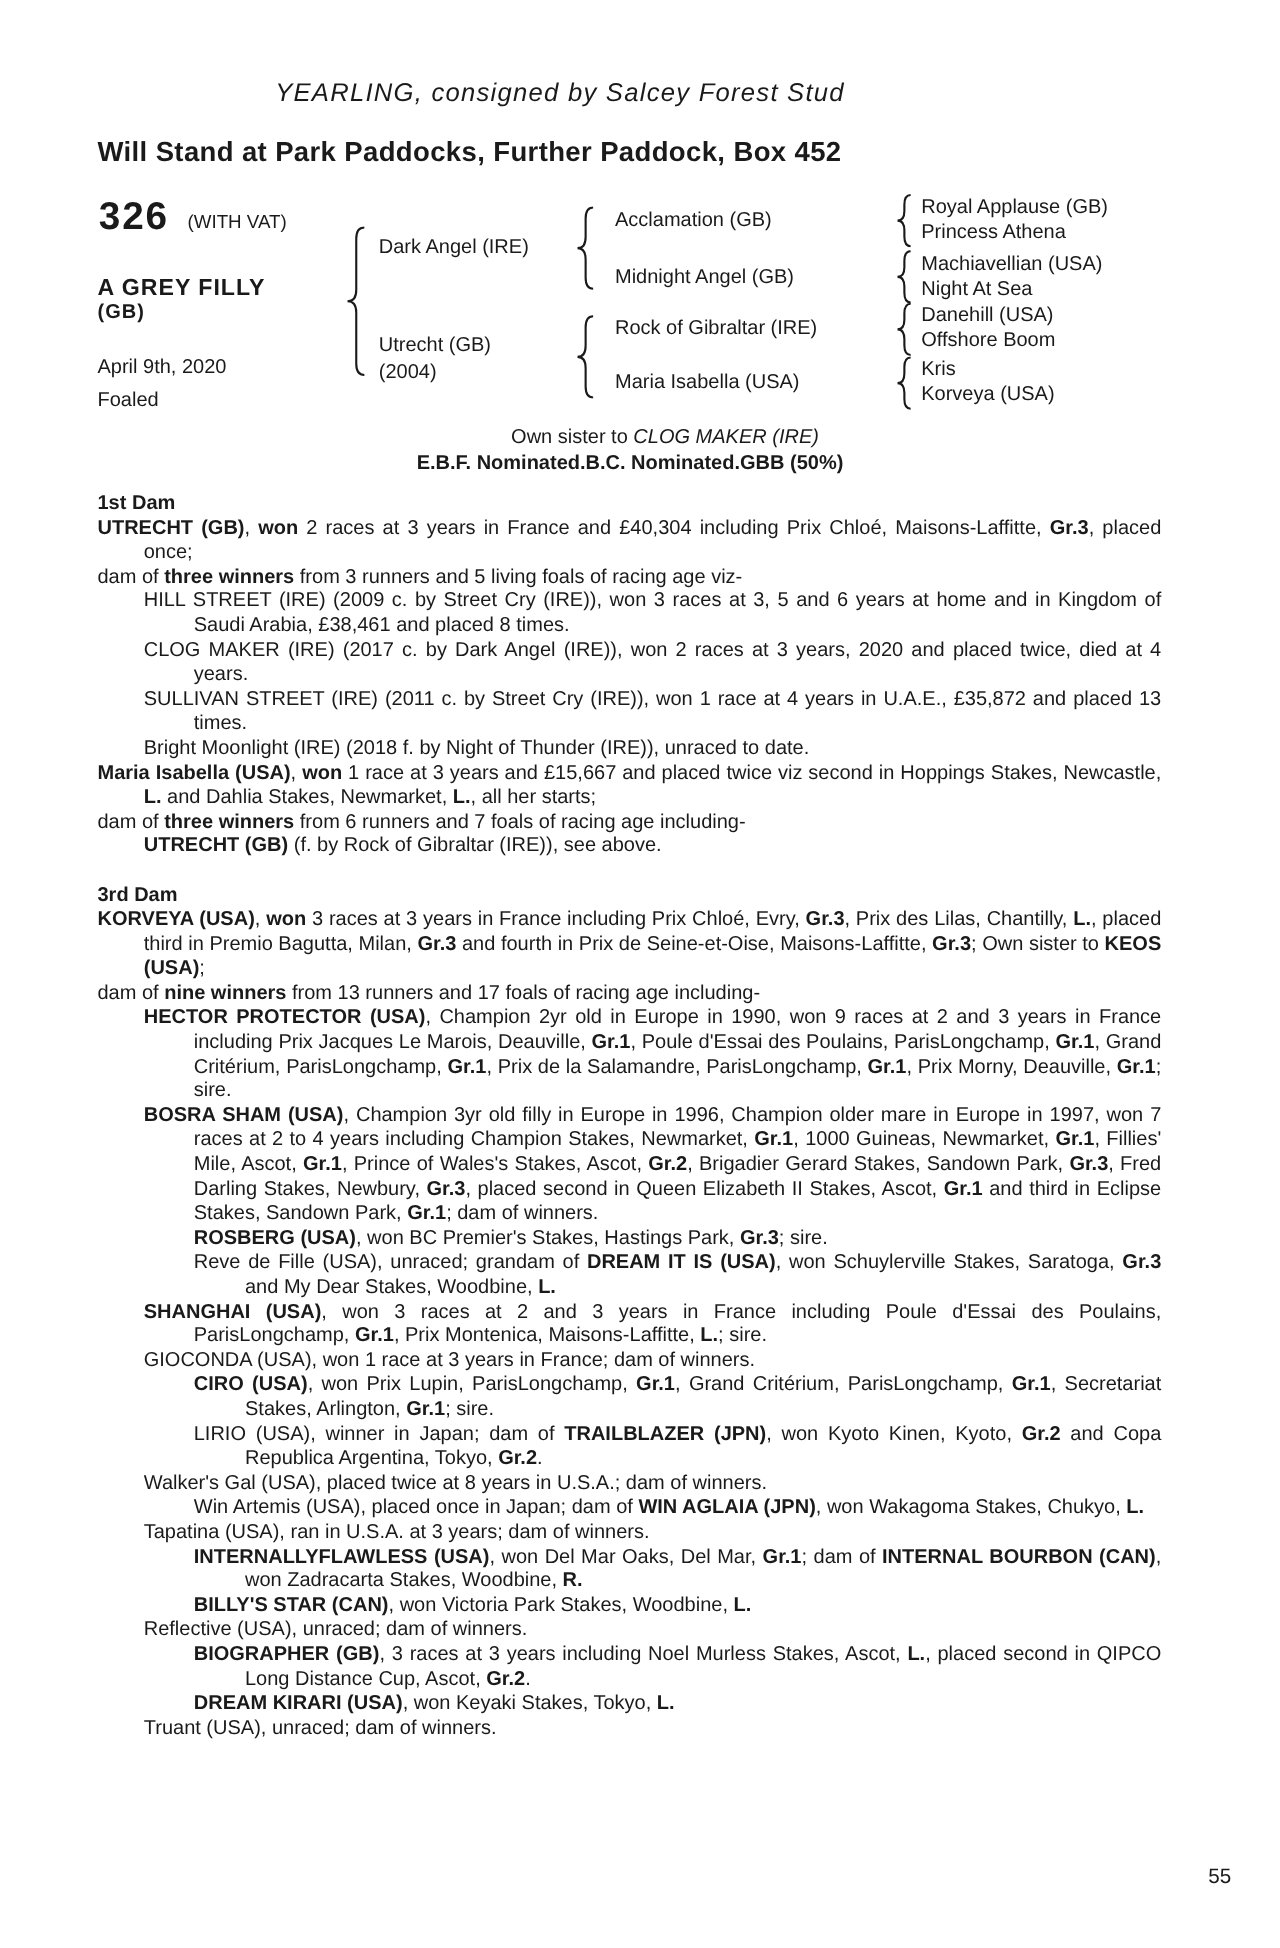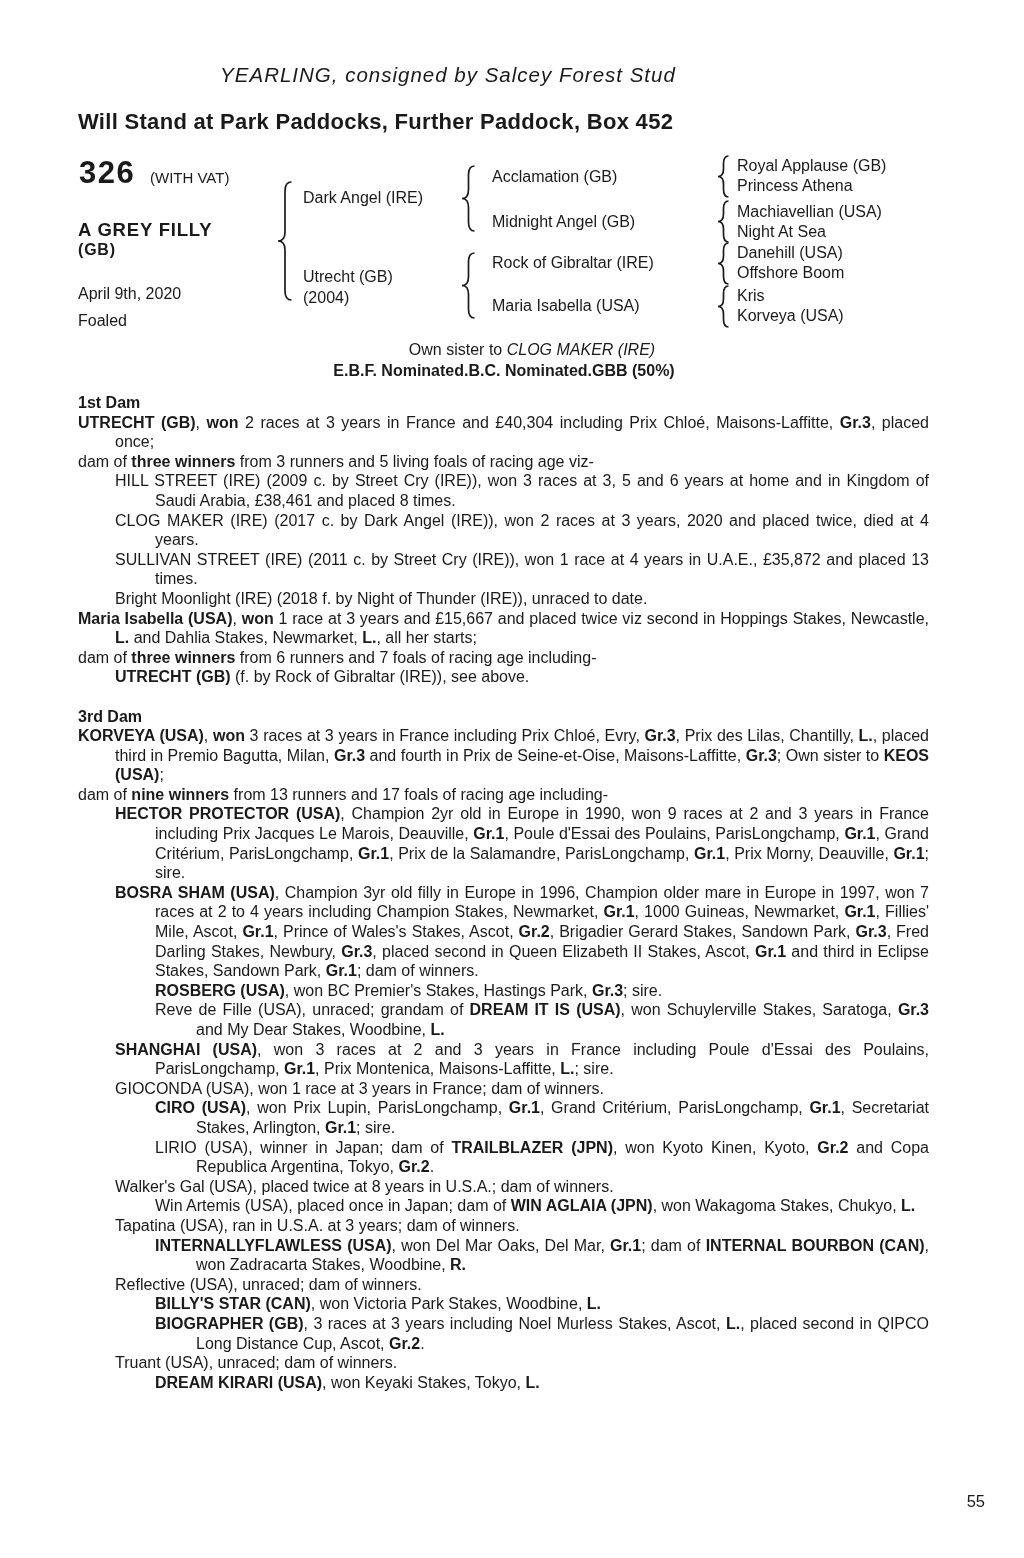--- a/index.html
+++ b/index.html
@@ -147,21 +147,21 @@
       <p class="para ind2"><span class="b">ROSBERG (USA)</span><span>, won BC Premier's Stakes, Hastings Park, </span><span class="b">Gr.3</span><span>; sire.</span></p>
       <p class="para ind2"><span>Reve de Fille (USA), unraced; grandam of </span><span class="b">DREAM IT IS (USA)</span><span>, won Schuylerville Stakes, Saratoga, </span><span class="b">Gr.3</span><span> and My Dear Stakes, Woodbine, </span><span class="b">L.</span></p>
       <p class="para ind1"><span class="b">SHANGHAI (USA)</span><span>, won 3 races at 2 and 3 years in France including Poule d'Essai des Poulains, ParisLongchamp, </span><span class="b">Gr.1</span><span>, Prix Montenica, Maisons-Laffitte, </span><span class="b">L.</span><span>; sire.</span></p>
       <p class="para ind1"><span class="i">GIOCONDA (USA)</span><span>, won 1 race at 3 years in France; dam of winners.</span></p>
       <p class="para ind2"><span class="b">CIRO (USA)</span><span>, won Prix Lupin, ParisLongchamp, </span><span class="b">Gr.1</span><span>, Grand Critérium, ParisLongchamp, </span><span class="b">Gr.1</span><span>, Secretariat Stakes, Arlington, </span><span class="b">Gr.1</span><span>; sire.</span></p>
       <p class="para ind2"><span class="i">LIRIO (USA)</span><span>, winner in Japan; dam of </span><span class="b">TRAILBLAZER (JPN)</span><span>, won Kyoto Kinen, Kyoto, </span><span class="b">Gr.2</span><span> and Copa Republica Argentina, Tokyo, </span><span class="b">Gr.2</span><span>.</span></p>
       <p class="para ind1"><span>Walker's Gal (USA), placed twice at 8 years in U.S.A.; dam of winners.</span></p>
       <p class="para ind2"><span>Win Artemis (USA), placed once in Japan; dam of </span><span class="b">WIN AGLAIA (JPN)</span><span>, won Wakagoma Stakes, Chukyo, </span><span class="b">L.</span></p>
       <p class="para ind1"><span>Tapatina (USA), ran in U.S.A. at 3 years; dam of winners.</span></p>
       <p class="para ind2"><span class="b">INTERNALLYFLAWLESS (USA)</span><span>, won Del Mar Oaks, Del Mar, </span><span class="b">Gr.1</span><span>; dam of </span><span class="b">INTERNAL BOURBON (CAN)</span><span>, won Zadracarta Stakes, Woodbine, </span><span class="b">R.</span></p>
+      <p class="para ind2"><span class="b">BILLY'S STAR (CAN)</span><span>, won Victoria Park Stakes, Woodbine, </span><span class="b">L.</span></p>
       <p class="para ind1"><span>Reflective (USA), unraced; dam of winners.</span></p>
-      <p class="para ind2"><span class="b">BILLY'S STAR (CAN)</span><span>, won Victoria Park Stakes, Woodbine, </span><span class="b">L.</span></p>
       <p class="para ind2"><span class="b">BIOGRAPHER (GB)</span><span>, 3 races at 3 years including Noel Murless Stakes, Ascot, </span><span class="b">L.</span><span>, placed second in QIPCO Long Distance Cup, Ascot, </span><span class="b">Gr.2</span><span>.</span></p>
+      <p class="para ind2"><span class="b">DREAM KIRARI (USA)</span><span>, won Keyaki Stakes, Tokyo, </span><span class="b">L.</span></p>
       <p class="para ind1"><span>Truant (USA), unraced; dam of winners.</span></p>
-      <p class="para ind2"><span class="b">DREAM KIRARI (USA)</span><span>, won Keyaki Stakes, Tokyo, </span><span class="b">L.</span></p>
     </div>
 
   <div class="pagenum">55</div>
 </div>
 
 </body></html>

